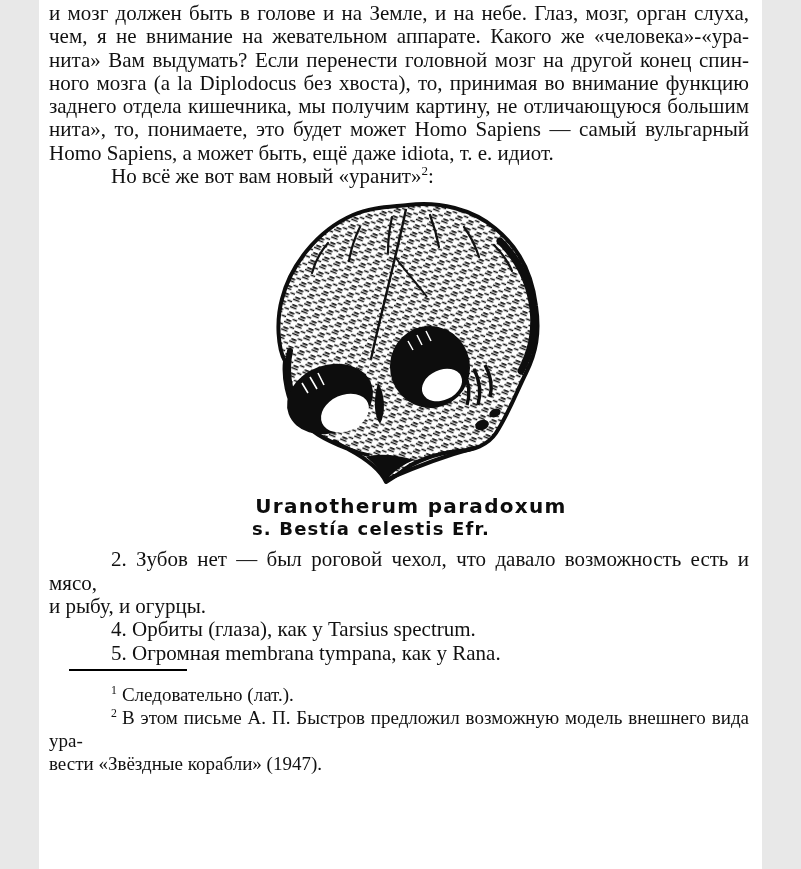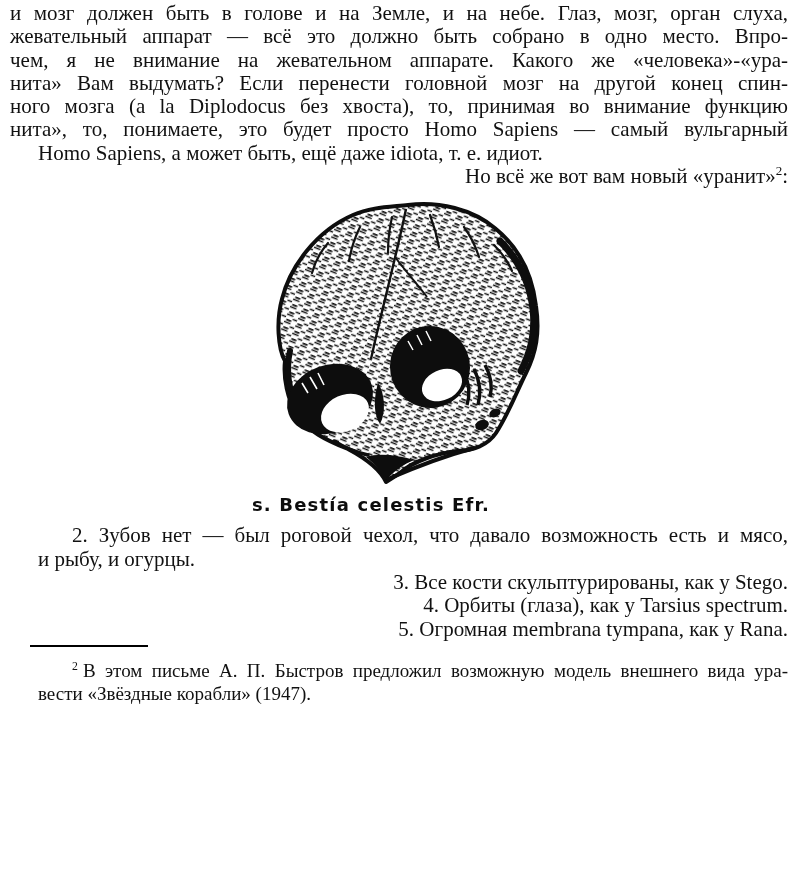--- a/index.html
+++ b/index.html
@@ -1,29 +1,29 @@
 <!DOCTYPE html>
 <html lang="ru"><head>
 <meta charset="utf-8">
 <style>
   html,body { margin:0; padding:0; background:#e8e8e8; }
   .page {
     position:relative;
-    width:801px; height:869px;
+    width:723px; height:869px;
     margin:0 auto;
     background:#ffffff;
     color:#111111;
     box-sizing:border-box;
     padding:2px 13px 0 10px;
     overflow:hidden;
     font-family:"Liberation Serif", serif;
   }
   .jl { font-size:21px; line-height:23.3px; text-align:justify; text-align-last:justify; }
-  .ll { font-size:21px; line-height:23.3px; text-align:left;margin-left:28px; }
-  .ind { text-indent:62px;text-align:right; }
+  .ll { font-size:21px; line-height:23.3px; text-align:left; }
+  .ind { text-indent:62px; }
   sup.fnmark { font-size:0.62em; line-height:0; vertical-align:super; }
   .fnmark-sp { margin-right:5px; }
 
   figure.skullfig { margin:13px 0 0 0; padding:0; text-align:center; }
   svg.skull { display:block; margin:0 auto; transform:translateX(21px); }
 
   .cap { margin-top:3px; font-family:"DejaVu Sans", sans-serif; font-weight:bold; color:#0d0d0d; }
   .cap1 { font-size:20px; line-height:24px; letter-spacing:1.3px; transform:translateX(12px); }
   .cap2 { font-size:18px; line-height:22px; letter-spacing:1.2px; transform:translateX(-28px); }
 
@@ -34,25 +34,25 @@
   .footnotes .jl, .footnotes .ll { font-size:19px; line-height:23px; }
   .footnotes .ind { text-indent:62px; }
 </style>
 </head>
 <body>
 
 <div class="page">
 
   <div>
     <div class="jl">и мозг должен быть в голове и на Земле, и на небе. Глаз, мозг, орган слуха,</div>
-    <div class="jl">жевательный аппарат — всё это должно быть собрано в одно место. Впро-</div>
     <div class="jl">чем, я не внимание на жевательном аппарате. Какого же «человека»-«ура-</div>
     <div class="jl">нита» Вам выдумать? Если перенести головной мозг на другой конец спин-</div>
     <div class="jl">ного мозга (a la Diplodocus без хвоста), то, принимая во внимание функцию</div>
-    <div class="jl">нита», то, понимаете, это будет просто Homo Sapiens — самый вульгарный</div>
+    <div class="jl">заднего отдела кишечника, мы получим картину, не отличающуюся большим</div>
+    <div class="jl">нита», то, понимаете, это будет может Homo Sapiens — самый вульгарный</div>
     <div class="ll">Homo Sapiens, а может быть, ещё даже idiota, т. е. идиот.</div>
   </div>
 
   <div class="ll ind"><span>Но всё же вот вам новый «уранит»</span><sup class="fnmark">2</sup><span>:</span></div>
 
   <figure class="skullfig">
     <svg class="skull" viewBox="0 0 305 290" width="305" height="290" role="img">
       <defs>
         <pattern id="engrave" width="12" height="8" patternUnits="userSpaceOnUse" patternTransform="rotate(22)">
           <rect width="12" height="8" fill="#ffffff"></rect>
@@ -93,32 +93,33 @@
 
       <ellipse cx="214" cy="224" rx="7" ry="5" fill="#0d0d0d" transform="rotate(-20 214 224)"></ellipse>
       <ellipse cx="227" cy="212" rx="6" ry="4" fill="#0d0d0d" transform="rotate(-25 227 212)"></ellipse>
       <path d="M196,172 q8,16 3,32 M206,168 q9,18 4,36 M217,164 q9,16 5,32" stroke="#0d0d0d" stroke-width="3.4" fill="none"></path>
 
       <path d="M98,256 C108,264 114,272 118,279 C126,270 136,263 146,259 C130,254 110,252 98,256 Z" fill="#0d0d0d"></path>
       <path d="M120,278 C152,264 180,254 206,247" stroke="#0d0d0d" stroke-width="4" fill="none" stroke-linecap="round"></path>
       <path d="M66,240 q16,10 34,14" stroke="#0d0d0d" stroke-width="3.5" fill="none" stroke-linecap="round"></path>
     </svg>
     <figcaption class="cap">
+      <div class="cap1">Uranotherum paradoxum</div>
       <div class="cap2">s. Bestía celestis  Efr.</div>
     </figcaption>
   </figure>
 
   <div class="list">
     <div class="jl ind">2. Зубов нет — был роговой чехол, что давало возможность есть и мясо,</div>
     <div class="ll">и рыбу, и огурцы.</div>
-    <div class="ll ind">3. Все кости скульптурированы, как у Stego.</div>
     <div class="ll ind">4. Орбиты (глаза), как у Tarsius spectrum.</div>
     <div class="ll ind">5. Огромная membrana tympana, как у Rana.</div>
   </div>
 
   <div class="fn-divider"></div>
 
   <div class="footnotes">
+    <div class="ll ind"><sup class="fnmark fnmark-sp">1</sup><span>Следовательно (лат.).</span></div>
     <div class="jl ind"><sup class="fnmark fnmark-sp">2</sup><span>В этом письме А. П. Быстров предложил возможную модель внешнего вида ура-</span></div>
     <div class="ll">вести «Звёздные корабли» (1947).</div>
   </div>
 
 </div>
 
 </body></html>

